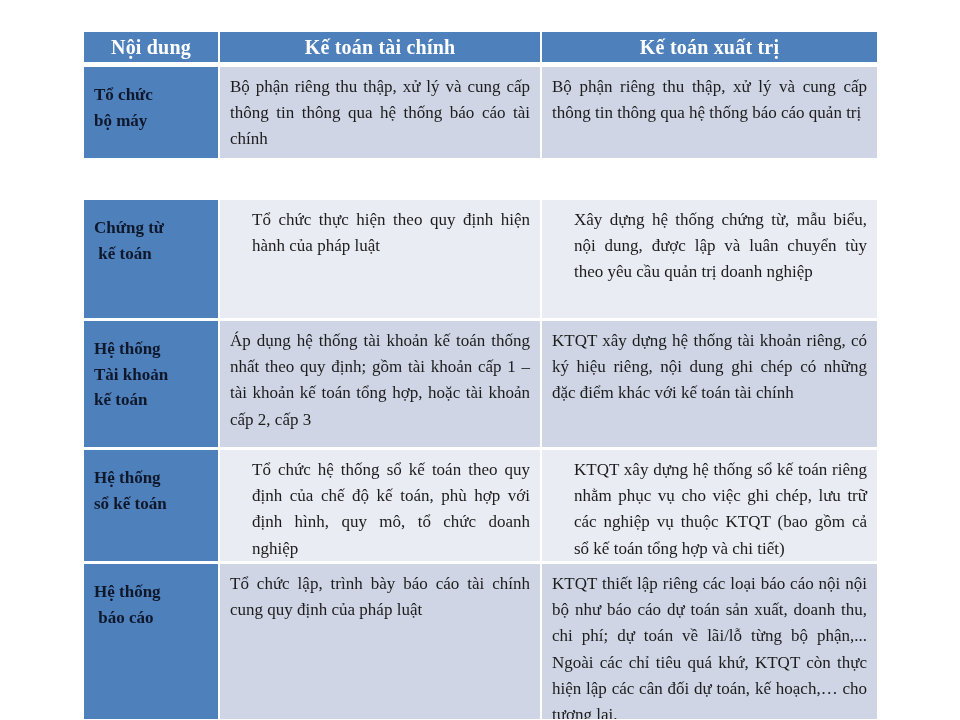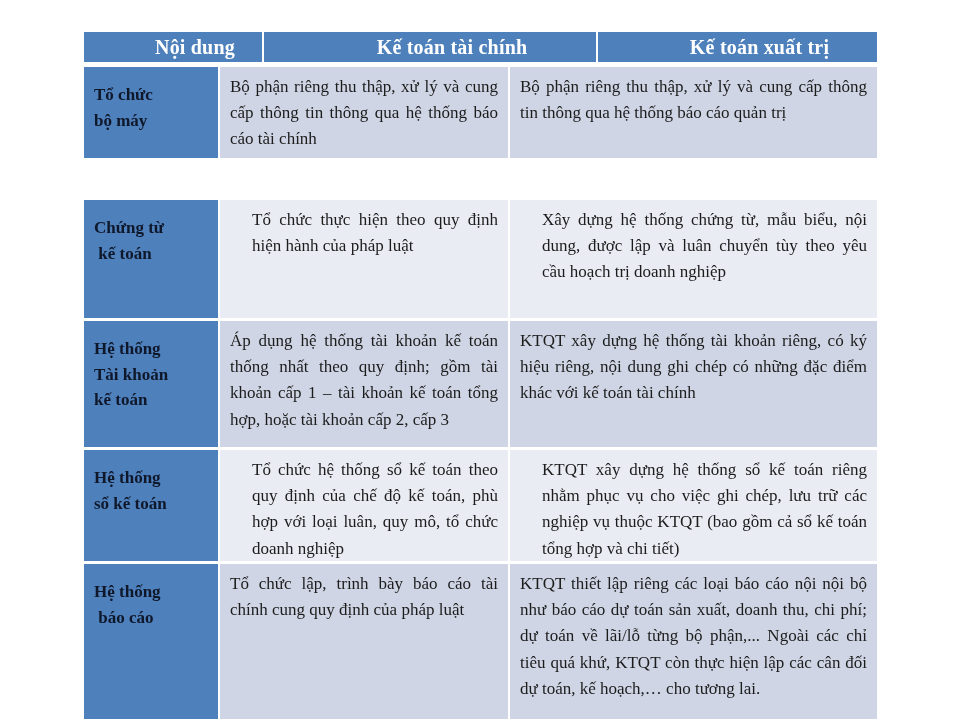--- a/index.html
+++ b/index.html
@@ -14,34 +14,33 @@
   .tbl {
     position: absolute;
     left: 84px;
     top: 32px;
     width: 793px;
   }
   .trow { display: flex; gap: 2px; margin-bottom: 3px; }
   .trow.hdr { margin-bottom: 5px; }
 
   .c1 { width: 134px; flex: 0 0 auto; }
-  .c2 { width: 288px; flex: 0 0 auto; }
+  .c2 { width: 320px; flex: 0 0 auto; }
   .c3 { flex: 1 1 auto; }
 
   .hcell {
     background: #4e80bc;
     color: #ffffff;
     font-weight: bold;
     font-size: 20px;
     height: 30px;
     display: flex;
     align-items: center;
     justify-content: center;
     letter-spacing: 0.2px;
-    padding-left: 44px;
   }
 
   .label {
     background: #4e80bc;
     color: #0f172a;
     font-weight: bold;
     font-size: 17px;
     line-height: 1.5;
     padding: 15px 6px 0 10px;
     white-space: pre-wrap;
@@ -84,35 +83,35 @@
       <div class="label c1 r1c">Tổ chức
 bộ máy</div>
       <div class="body dark c2 r1c">Bộ phận riêng thu thập, xử lý và cung cấp thông tin thông qua hệ thống báo cáo tài chính</div>
       <div class="body dark c3 r1c">Bộ phận riêng thu thập, xử lý và cung cấp thông tin thông qua hệ thống báo cáo quản trị</div>
     </div>
 
     <div class="trow r2">
       <div class="label c1 r2c">Chứng từ
  kế toán</div>
       <div class="body light c2 r2c">Tổ chức thực hiện theo quy định hiện hành của pháp luật</div>
-      <div class="body light c3 r2c">Xây dựng hệ thống chứng từ, mẫu biểu, nội dung, được lập và luân chuyển tùy theo yêu cầu hoạch trị doanh nghiệp</div>
+      <div class="body light c3 r2c">Xây dựng hệ thống chứng từ, mẫu biểu, nội dung, được lập và luân chuyển tùy theo yêu cầu quản trị doanh nghiệp</div>
     </div>
 
     <div class="trow r3">
       <div class="label c1 r3c">Hệ thống
 Tài khoản
 kế toán</div>
       <div class="body dark c2 r3c">Áp dụng hệ thống tài khoản kế toán thống nhất theo quy định; gồm tài khoản cấp 1 – tài khoản kế toán tổng hợp, hoặc tài khoản cấp 2, cấp 3</div>
       <div class="body dark c3 r3c">KTQT xây dựng hệ thống tài khoản riêng, có ký hiệu riêng, nội dung ghi chép có những đặc điểm khác với kế toán tài chính</div>
     </div>
 
     <div class="trow r4">
       <div class="label c1 r4c">Hệ thống
 sổ kế toán</div>
-      <div class="body light c2 r4c">Tổ chức hệ thống sổ kế toán theo quy định của chế độ kế toán, phù hợp với loại luân, quy mô, tổ chức doanh nghiệp</div>
+      <div class="body light c2 r4c">Tổ chức hệ thống sổ kế toán theo quy định của chế độ kế toán, phù hợp với định hình, quy mô, tổ chức doanh nghiệp</div>
       <div class="body light c3 r4c">KTQT xây dựng hệ thống sổ kế toán riêng nhằm phục vụ cho việc ghi chép, lưu trữ các nghiệp vụ thuộc KTQT (bao gồm cả sổ kế toán tổng hợp và chi tiết)</div>
     </div>
 
     <div class="trow r5">
       <div class="label c1 r5c">Hệ thống
  báo cáo</div>
       <div class="body dark c2 r5c">Tổ chức lập, trình bày báo cáo tài chính cung quy định của pháp luật</div>
       <div class="body dark c3 r5c">KTQT thiết lập riêng các loại báo cáo nội nội bộ như báo cáo dự toán sản xuất, doanh thu, chi phí; dự toán về lãi/lỗ từng bộ phận,... Ngoài các chỉ tiêu quá khứ, KTQT còn thực hiện lập các cân đối dự toán, kế hoạch,… cho tương lai.</div>
     </div>
 

